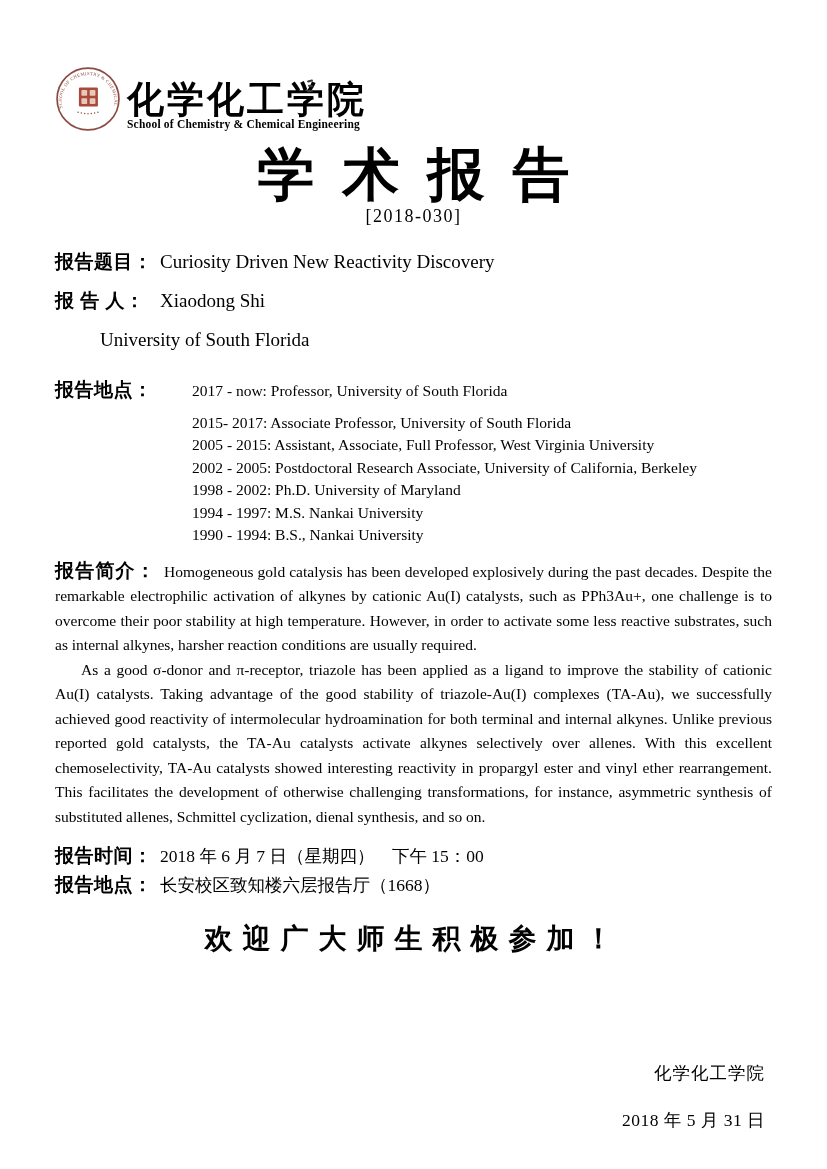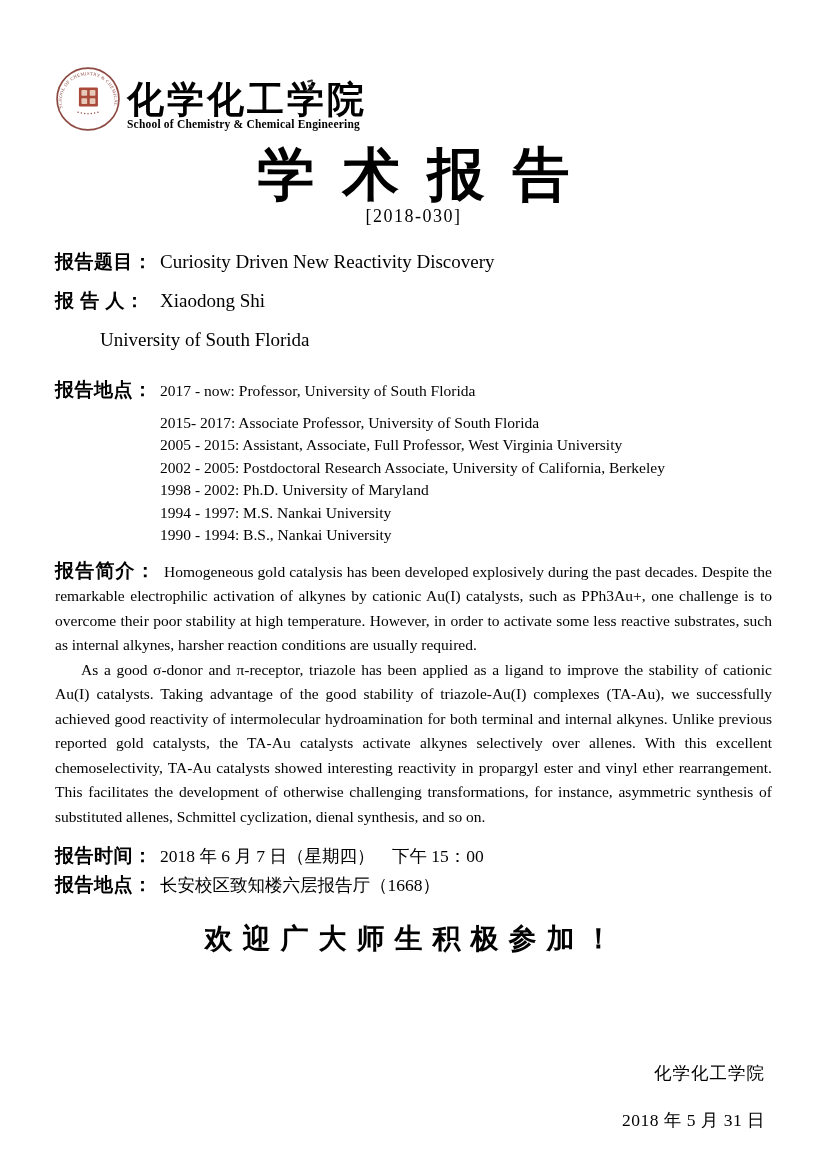--- a/index.html
+++ b/index.html
@@ -47,21 +47,21 @@
     font-weight:bold; font-size:19px; line-height:26px;
     width:105px; flex-shrink:0; letter-spacing:0.5px;
   }
   .value-bold { font-weight:normal; font-size:19px; line-height:26px; }
   .row-title   { margin-top:22px; }
   .row-speaker { margin-top:13px; }
   .affiliation { margin-left:45px; margin-top:13px; }
 
   
   .row-bio { margin-top:24px; }
-  .bio-list { font-size:15.5px; line-height:22.5px; padding-top:3px; }
+  .bio-list { font-size:15.5px; line-height:22.5px; padding-top:3px;margin-left:32px; }
   .bio-first { margin-bottom:9px; }
 
   
   .abstract { margin-top:12px; }
   .abstract p { font-size:15.5px; line-height:24.5px; text-align:justify; }
   .abstract .inline-label {
     font-family:Liberation Sans, sans-serif;
     font-weight:bold; font-size:19px; letter-spacing:1px;
     padding-right:8px;
   }

